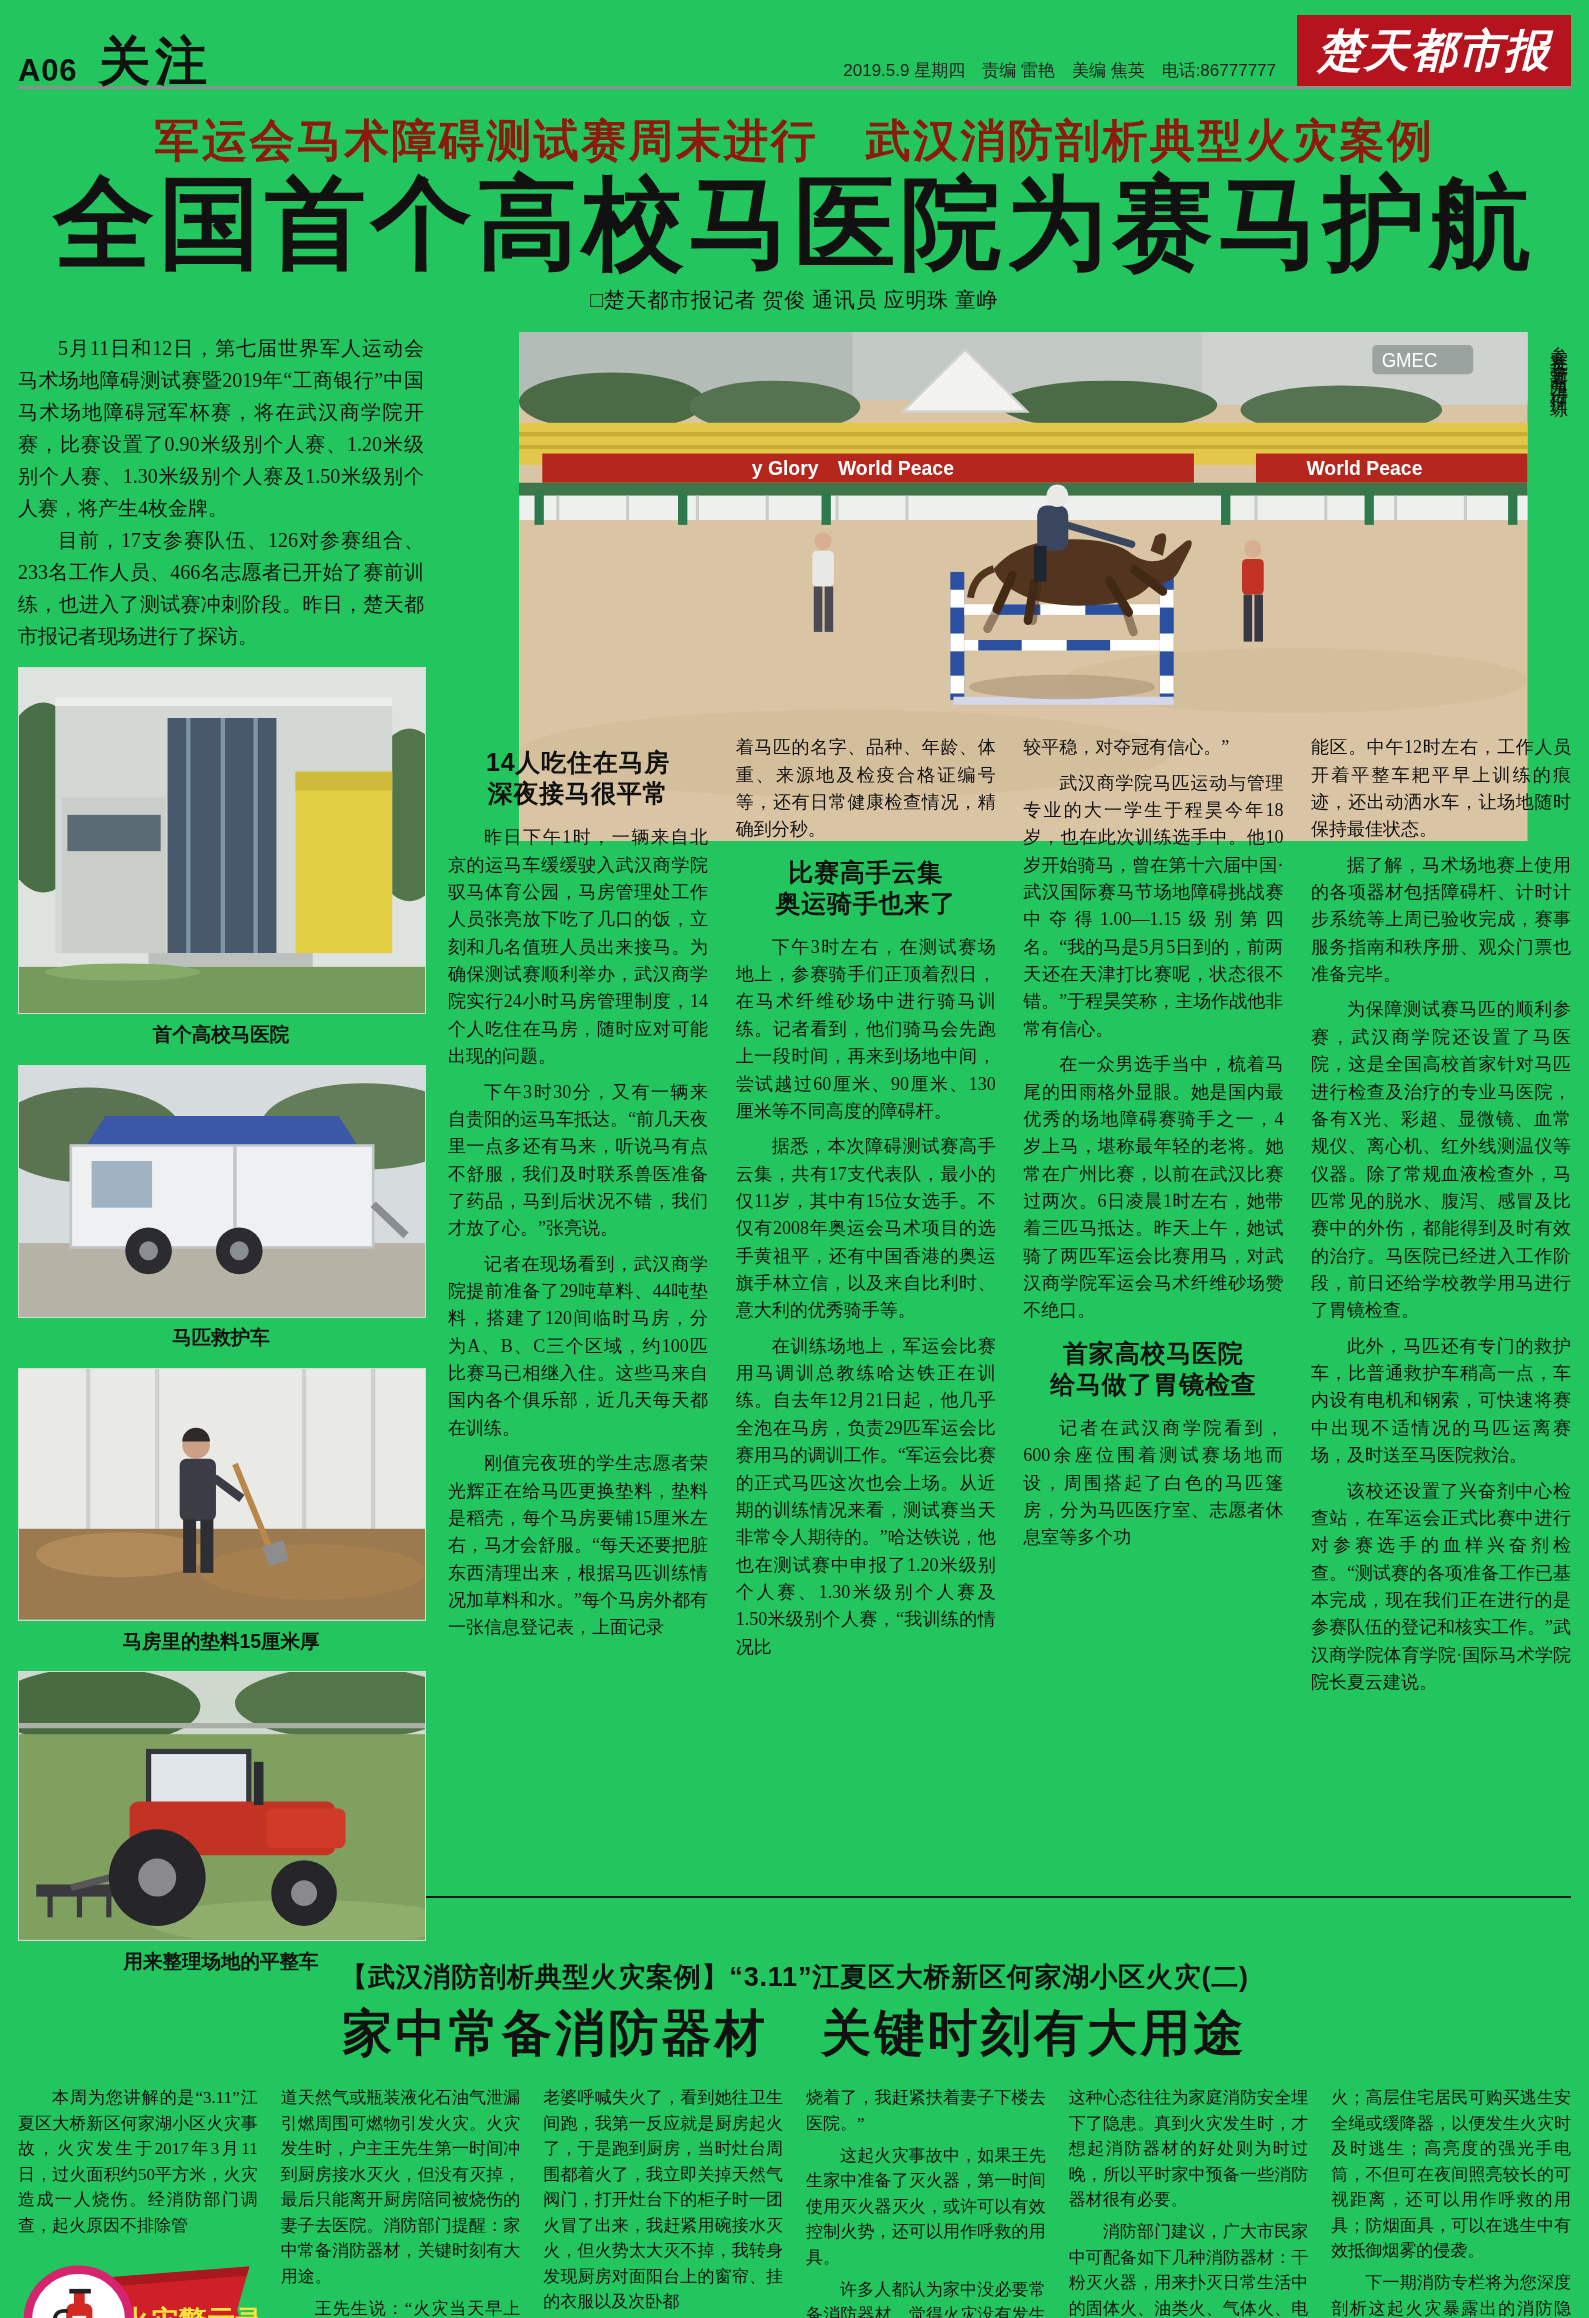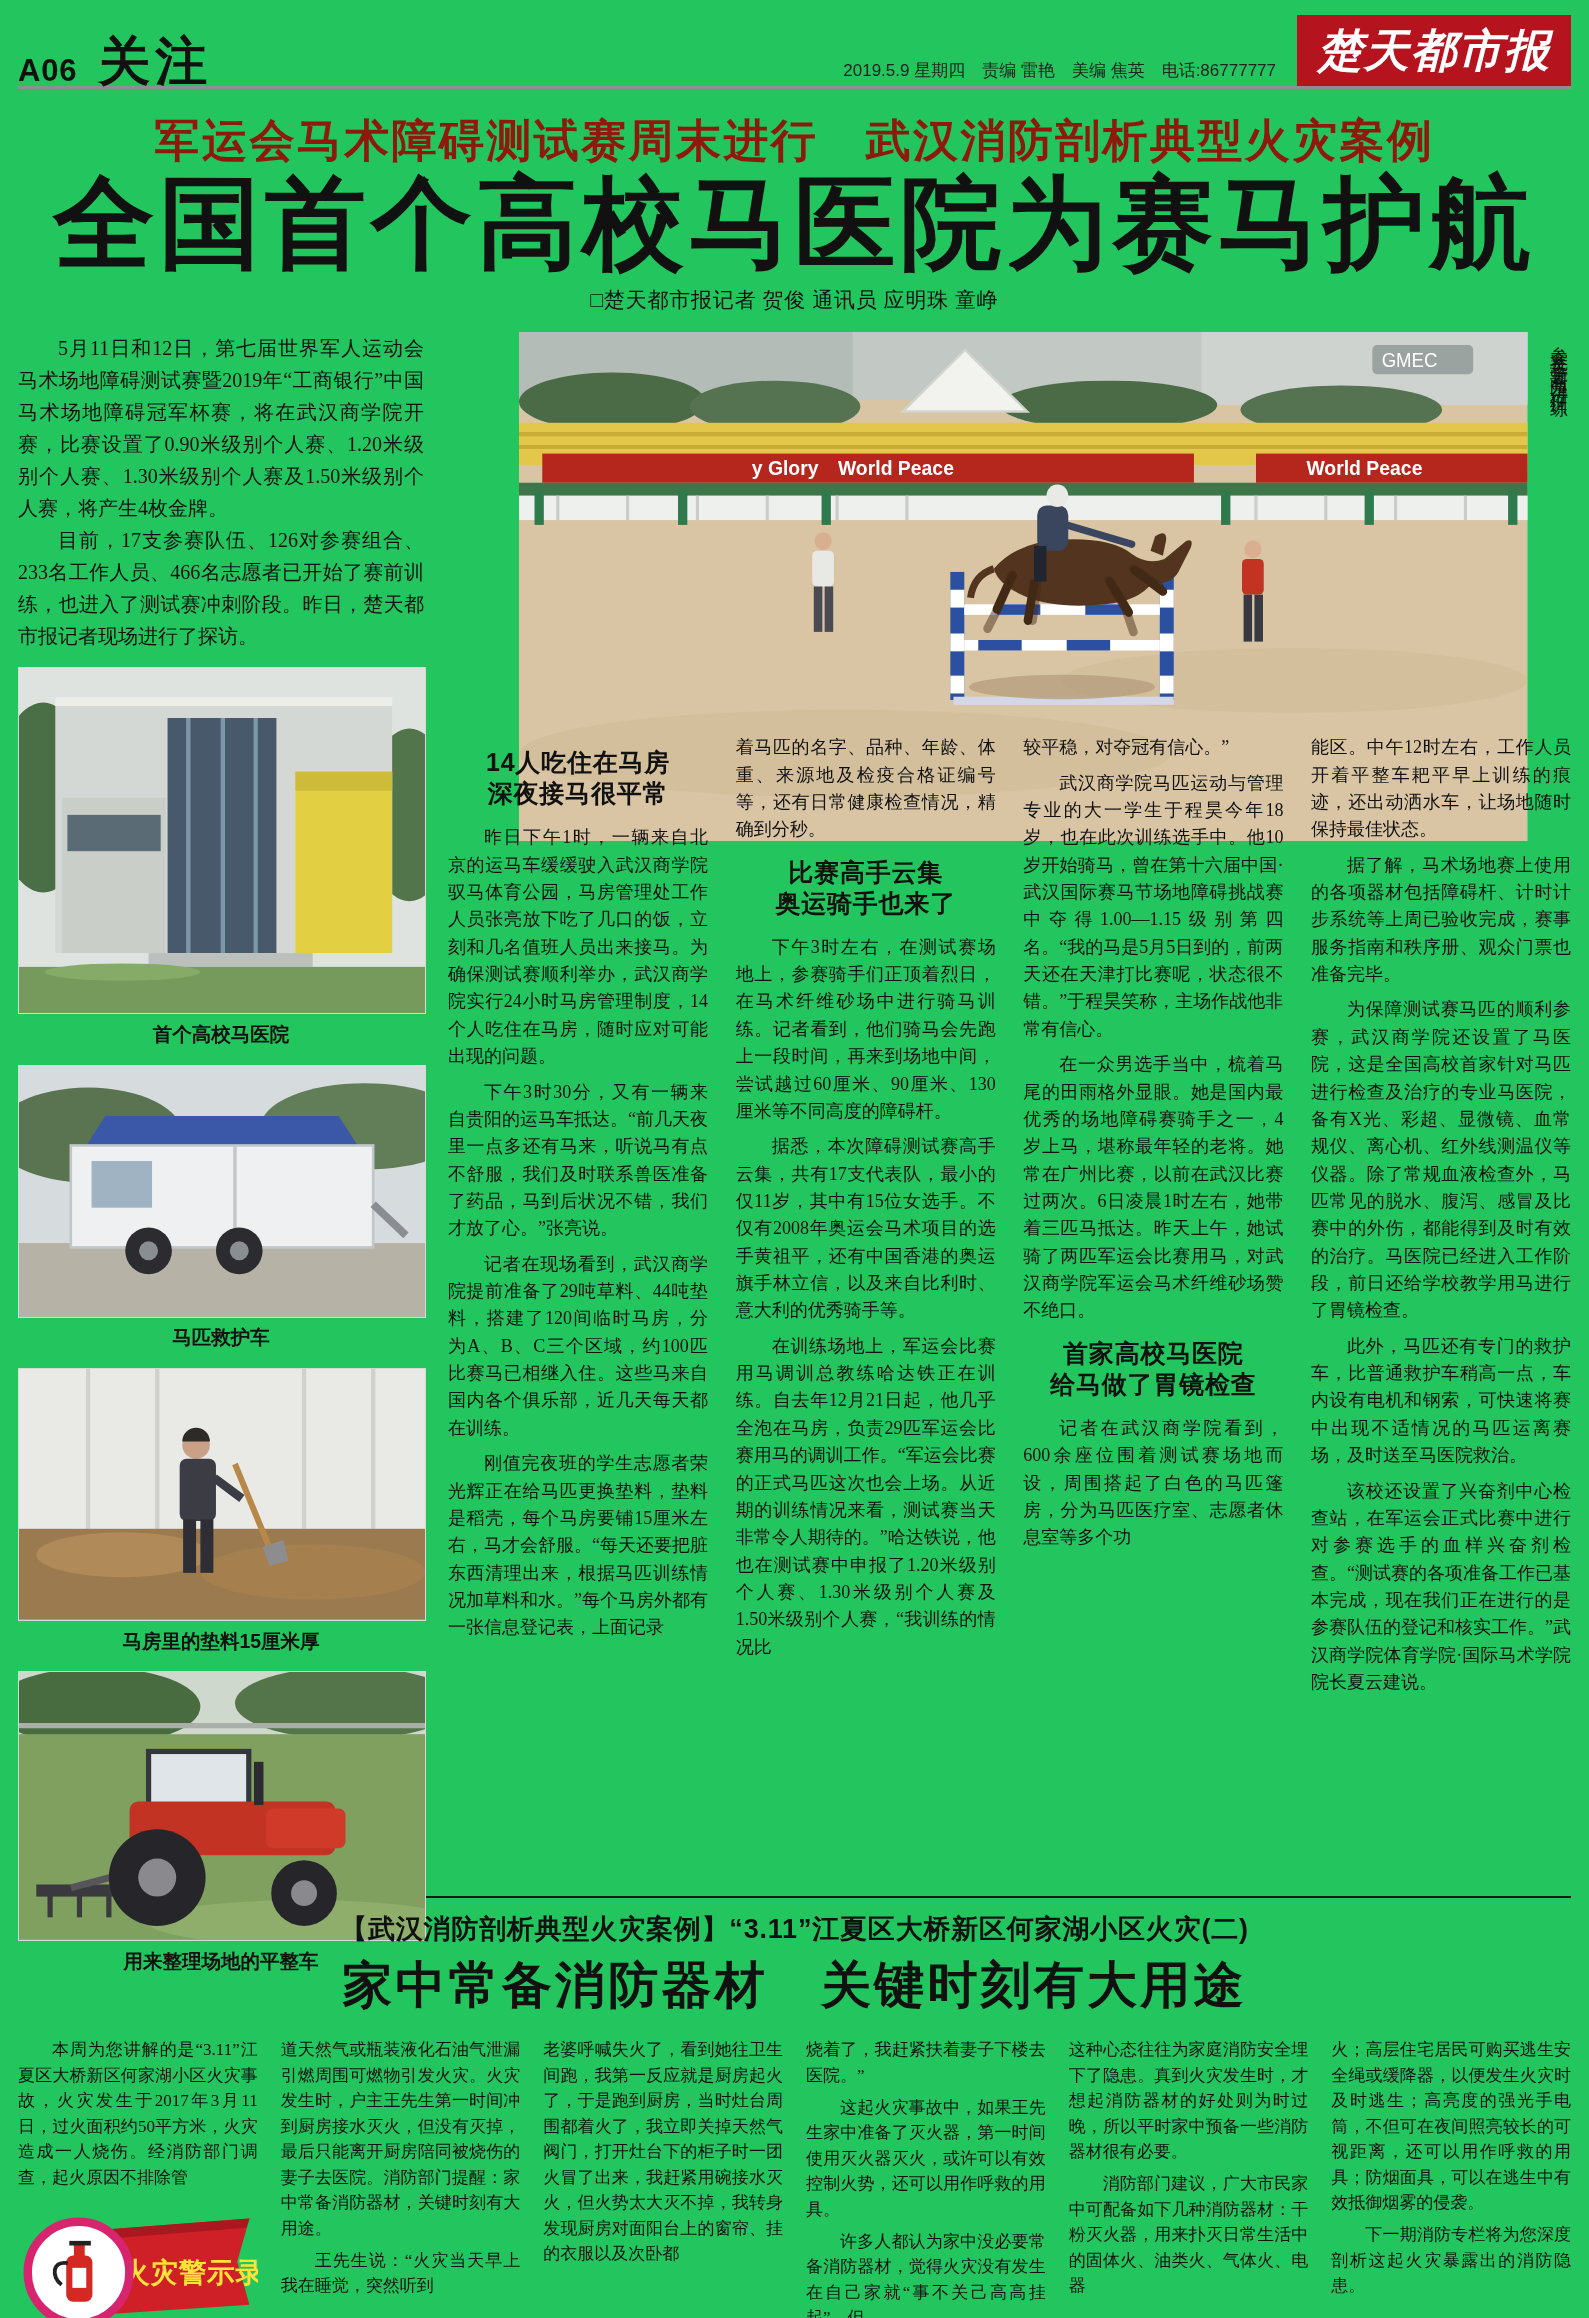--- a/index.html
+++ b/index.html
@@ -35,21 +35,21 @@
   
   .cols{display:flex;gap:27.6px;margin-top:42px;height:998px;overflow:hidden;}
   .col{flex:1;font-size:18px;line-height:1.52;}
   .col p{margin:0 0 8px;text-align:justify;}
   .col p.ind{text-indent:2em;}
   .subhead{font-family:"Liberation Sans",sans-serif;font-weight:900;font-size:25px;line-height:1.25;
            text-align:center;margin:13px 0 14.6px;letter-spacing:0.8px;}
   .subhead span{display:block;}
   
   .fire{border-top:2.4px solid #1a1a1a;margin-top:8px;padding-top:13px;}
-  .fire .fkicker{text-align:center;font-family:"Liberation Sans",sans-serif;font-weight:700;font-size:27px;letter-spacing:0.8px;}
+  .fire .fkicker{text-align:center;font-family:"Liberation Sans",sans-serif;font-weight:700;font-size:27px;letter-spacing:0.8px;margin-top:48px;}
   .fire .fheadline{text-align:center;font-family:"Liberation Sans",sans-serif;font-weight:900;font-size:50px;
                    letter-spacing:3.2px;margin-top:4.9px;}
   .firecols{display:flex;gap:23px;margin-top:18px;height:302px;overflow:hidden;}
   .fcol{flex:1;font-size:17px;line-height:1.5;}
   .fcol p{margin:0 0 6.5px;text-align:justify;}
   .fcol p.ind{text-indent:2em;}
   .flogo{position:relative;height:154px;margin-top:3.2px;}
   .flogo svg{width:100%;height:100%;display:block;}
 </style>
 </head>

